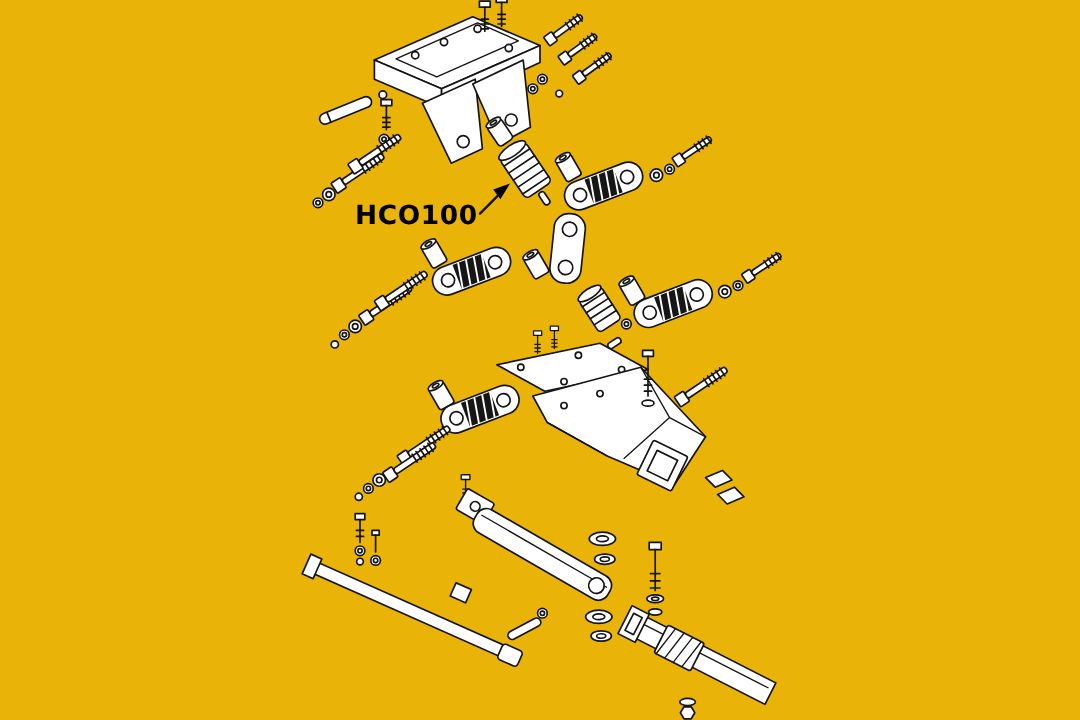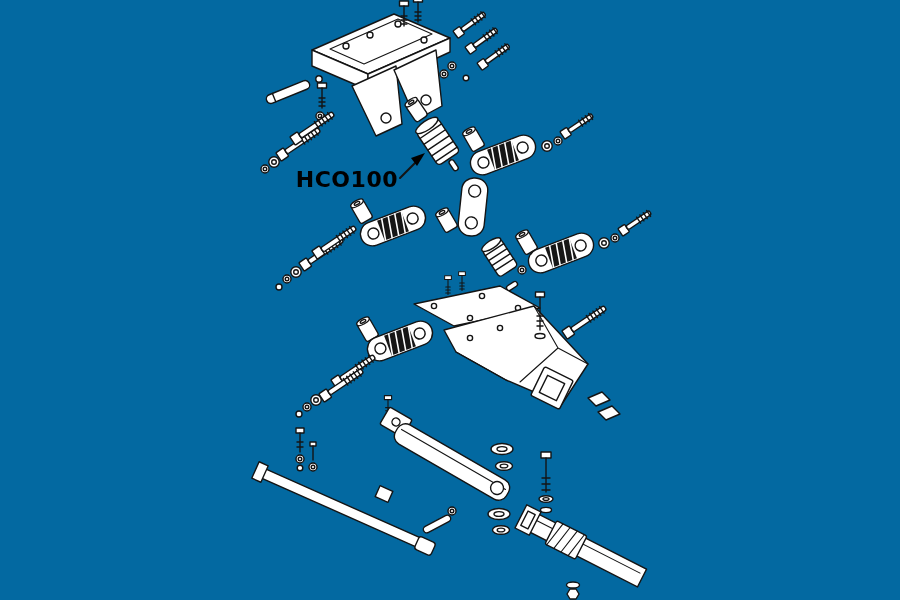--- a/index.html
+++ b/index.html
@@ -1,16 +1,16 @@
 <!DOCTYPE html>
 <html><head>
 <meta charset="utf-8">
 <style>
   html,body{margin:0;padding:0;background:#fff;}
-  .stage{position:relative;width:900px;height:600px;background:#0369a1;overflow:hidden;font-family:"DejaVu Sans",sans-serif;}
+  .stage{position:relative;width:900px;height:600px;background:#eab308;overflow:hidden;font-family:"DejaVu Sans",sans-serif;}
   svg{display:block;}
   .ink{fill:#ffffff;stroke:#141414;stroke-width:1.4;stroke-linejoin:round;stroke-linecap:round;}
   .thin{stroke-width:1.1;fill:none;}
   .nofill{fill:none;}
   text.part-label{font-family:"DejaVu Sans",sans-serif;font-weight:700;font-size:22px;letter-spacing:0.5px;fill:#000;stroke:none;}
 </style>
 </head>
 <body>
 
 <div class="stage">

